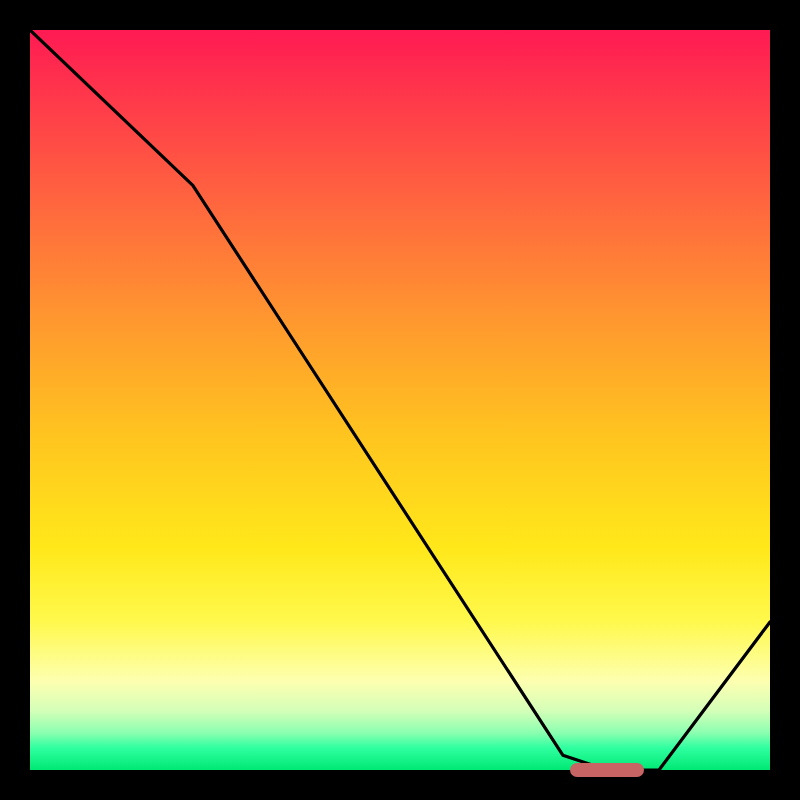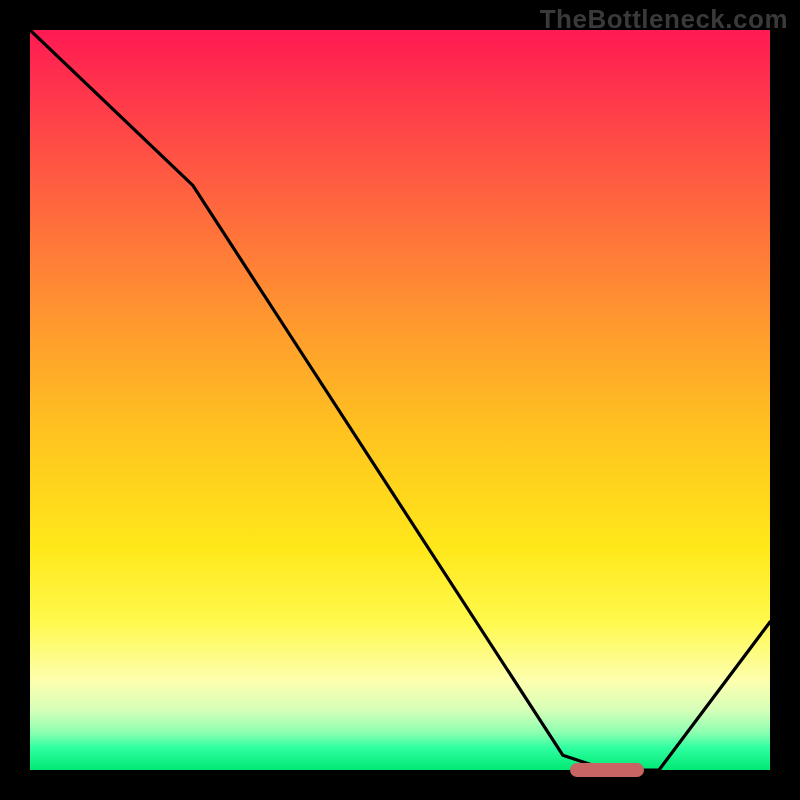--- a/index.html
+++ b/index.html
@@ -67,21 +67,20 @@
     position: absolute;
     height: 14px;
     border-radius: 7px;
     background: #c86464;
   }
 </style>
 </head>
 <body>
 
 <div class="frame">
-  <div class="watermark">TheBottleneck.com</div>
 
   <div class="plot-area">
     <div class="gradient"></div>
 
     <svg class="curve" viewBox="0 0 740 740" preserveAspectRatio="none">
       <path d="M0.0 0.0 L162.8 155.4 L532.8 725.2 L577.2 740.0 L629.0 740.0 L740.0 592.0" fill="none" stroke="#000" stroke-width="3.2" stroke-linejoin="round" stroke-linecap="round"></path>
     </svg>
 
     <div class="marker" style="left: 540.2px; width: 74px; bottom: -7px; background: rgb(200, 100, 100);"></div>
   </div>

